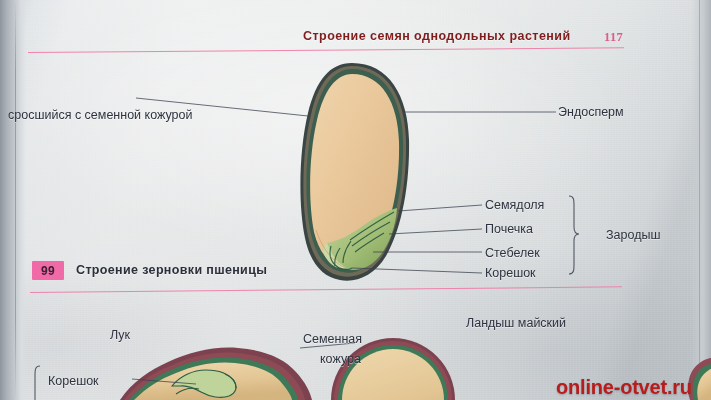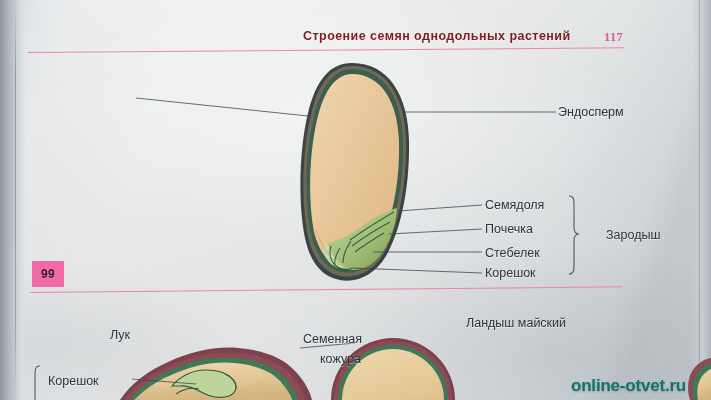--- a/index.html
+++ b/index.html
@@ -86,37 +86,36 @@
   .lbl.l-root{left:485px;top:266px;}
   .lbl.l-embryo{left:578px;top:228px;margin-left:28px;}
   .lbl.l-onion{left:110px;top:328px;}
   .lbl.l-coat1{left:303px;top:332px;}
   .lbl.l-coat2{left:320px;top:352px;}
   .lbl.l-root2{left:48px;top:374px;}
   .lbl.l-lily{left:466px;top:316px;}
 
   .capbox{
     position:absolute;left:32px;top:261px;
-    width:32px;height:26px;background:#f06aa8;
+    width:32px;height:19px;background:#f06aa8;
     border-radius:1px;
     display:flex;align-items:center;justify-content:center;
   }
   .capbox span{font-size:12px;font-weight:bold;color:#3a2030;letter-spacing:.3px;}
   .captext{
     position:absolute;left:76px;top:263px;
     font-size:12.5px;font-weight:bold;color:#2b2f3a;letter-spacing:.35px;white-space:nowrap;
     text-shadow:0 1px 0 rgba(255,255,255,.5);
   }
 
   .watermark{
     position:absolute;left:556px;top:376px;
-    font-size:17px;font-weight:bold;color:#0f766e;letter-spacing:-.2px;
+    font-size:20px;font-weight:bold;color:#b91c1c;letter-spacing:-.2px;
     text-shadow:0 1px 2px rgba(90,100,110,.45);
     white-space:nowrap;
-    margin-left:15px;
   }
 
   svg.art{position:absolute;left:0;top:0;width:711px;height:400px;overflow:visible;}
   .ld{stroke:#3b4250;stroke-width:.9;fill:none;opacity:.85;}
   .brace{stroke:#3b4250;stroke-width:1.1;fill:none;opacity:.85;}
 </style>
 </head>
 <body>
 
 <div id="page">
@@ -229,30 +228,32 @@
       <path d="M698 400 C696 390 698 380 704 374 C707 371 710 369 711 369 L711 400 Z" fill="url(#seedG)"></path>
     </g>
   </svg>
 
   <div class="hdr">Строение семян однодольных растений</div>
   <div class="pageno">117</div>
 
   <div class="rule r1"></div>
   <div class="rule r2"></div>
 
+  <div class="lbl l-peri2">сросшийся с семенной кожурой</div>
   <div class="lbl l-endo">Эндосперм</div>
   <div class="lbl l-cotyl">Семядоля</div>
   <div class="lbl l-bud">Почечка</div>
   <div class="lbl l-stem">Стебелек</div>
   <div class="lbl l-root">Корешок</div>
   <div class="lbl l-embryo">Зародыш</div>
 
   <div class="capbox">
     <span>99</span>
   </div>
+  <div class="captext">Строение зерновки пшеницы</div>
 
   <div class="lbl l-onion">Лук</div>
   <div class="lbl l-coat1">Семенная</div>
   <div class="lbl l-coat2">кожура</div>
   <div class="lbl l-root2">Корешок</div>
   <div class="lbl l-lily">Ландыш майский</div>
 
   <div class="watermark">online-otvet.ru</div>
 
 </div>

